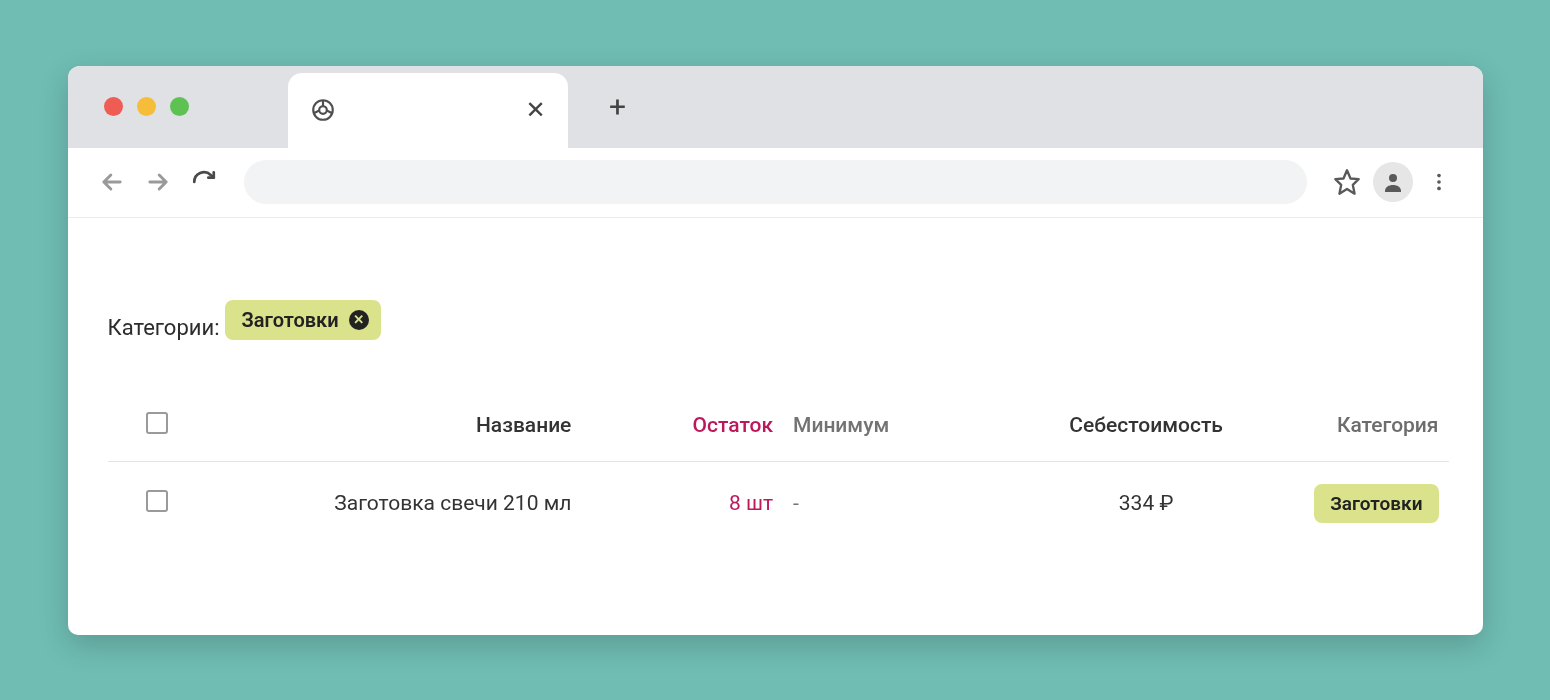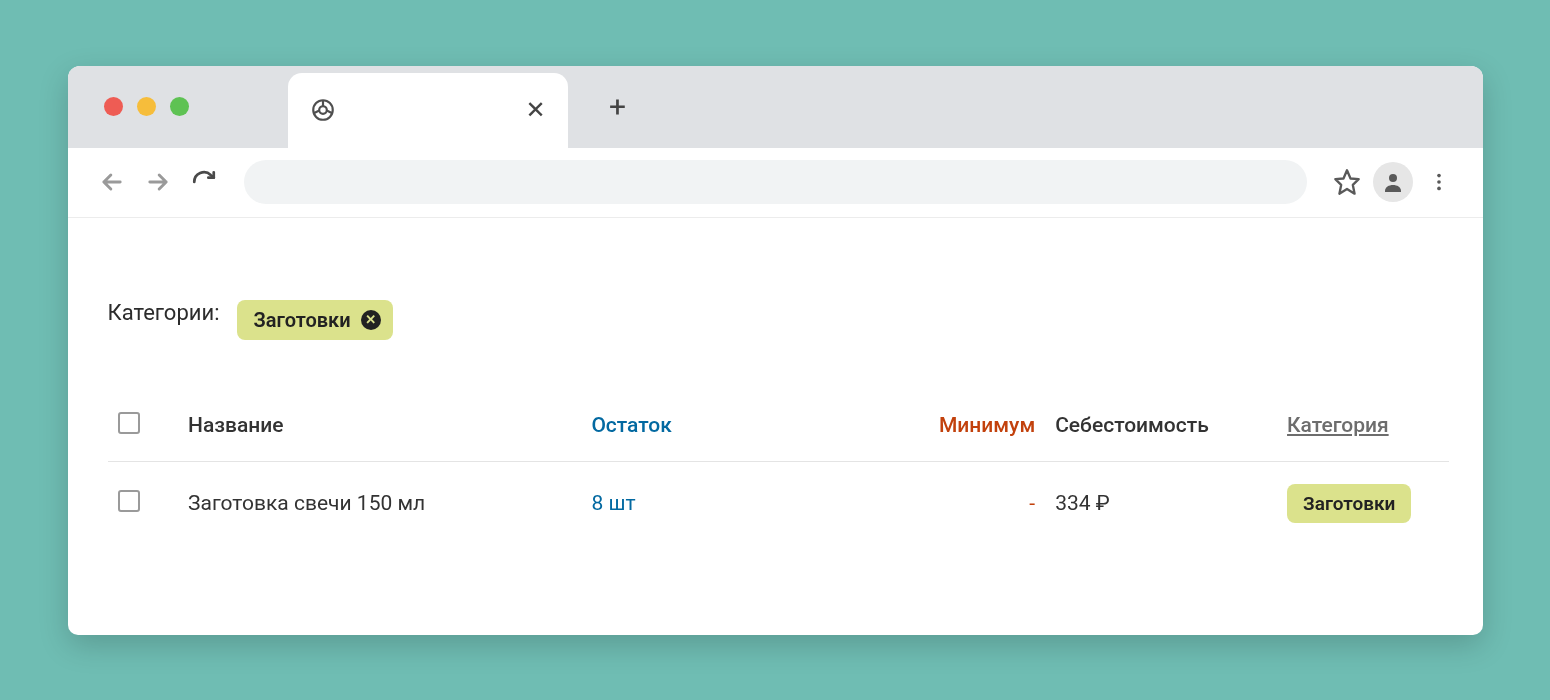--- a/index.html
+++ b/index.html
@@ -111,22 +111,22 @@
   display: flex; align-items: center; justify-content: center;
   color: #5a5a5a;
   cursor: pointer;
 }
 
 .content {
   padding: 40px 34px 90px 40px;
 }
 .filter-row {
   display: flex;
-  align-items: flex-start;
-  gap: 18px;
+  align-items: flex-end;
+  gap: 6px;
   margin-bottom: 50px;
   margin-top: 42px;
 }
 .filter-label {
   font-size: 22px;
   color: #2c2c2c;
 }
 .chip {
   background: #dbe28c;
   border-radius: 8px;
@@ -148,21 +148,21 @@
   font-size: 13px;
   font-weight: 700;
   cursor: pointer;
 }
 
 table {
   width: 100%;
   border-collapse: collapse;
 }
 th, td {
-  text-align: left;
+  text-align: right;
   padding: 22px 10px;
   font-size: 21px;
 }
 th {
   color: #6d6d6d;
   font-weight: 500;
   border-bottom: 1px solid #e4e4e4;
 }
 tbody tr {
   border-bottom: 1px solid #ececec;
@@ -170,24 +170,24 @@
 tbody tr:last-child { border-bottom: none; }
 .chk {
   width: 22px; height: 22px;
   border: 2px solid #9a9a9a;
   border-radius: 3px;
   cursor: pointer;
   display: inline-block;
 }
 .col-chk { width: 70px; }
 .col-name { width: 400px; color: #333; }
-.col-stock { width: 200px; color: #0369a1; }
-.col-min { width: 260px; text-align: right; color: #c2410c; }
-.col-cost { width: 230px; text-align: left; padding-right: 40px; color: #333; }
-.col-cat { width: 170px; text-decoration: underline; }
+.col-stock { width: 200px; color: #be185d; }
+.col-min { width: 260px; text-align: left; color: #737373; }
+.col-cost { width: 230px; text-align: center; padding-right: 40px; color: #333; }
+.col-cat { width: 170px; }
 .cat-pill {
   background: #dbe28c;
   border-radius: 8px;
   padding: 8px 16px;
   font-size: 19px;
   font-weight: 600;
   color: #222;
   display: inline-block;
 }
 </style>
@@ -268,21 +268,21 @@
           <th class="col-name">Название</th>
           <th class="col-stock">Остаток</th>
           <th class="col-min">Минимум</th>
           <th class="col-cost">Себестоимость</th>
           <th class="col-cat">Категория</th>
         </tr>
       </thead>
       <tbody>
         <tr>
           <td class="col-chk"><span class="chk"></span></td>
-          <td class="col-name">Заготовка свечи 150 мл</td>
+          <td class="col-name">Заготовка свечи 210 мл</td>
           <td class="col-stock">8 шт</td>
           <td class="col-min">-</td>
           <td class="col-cost">334 ₽</td>
           <td class="col-cat"><span class="cat-pill">Заготовки</span></td>
         </tr>
       </tbody>
     </table>
   </div>
 </div>
 

